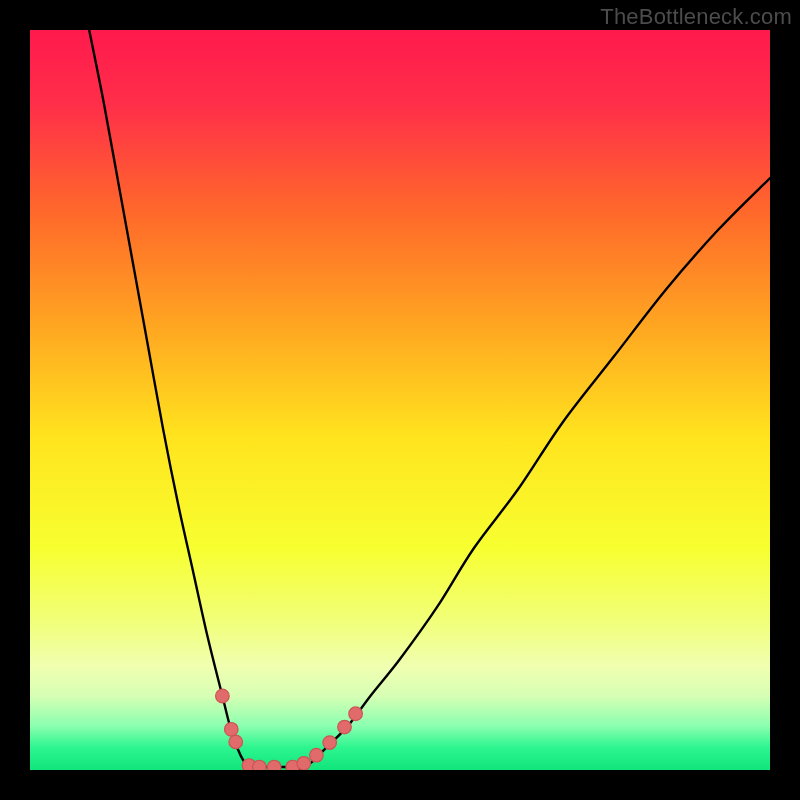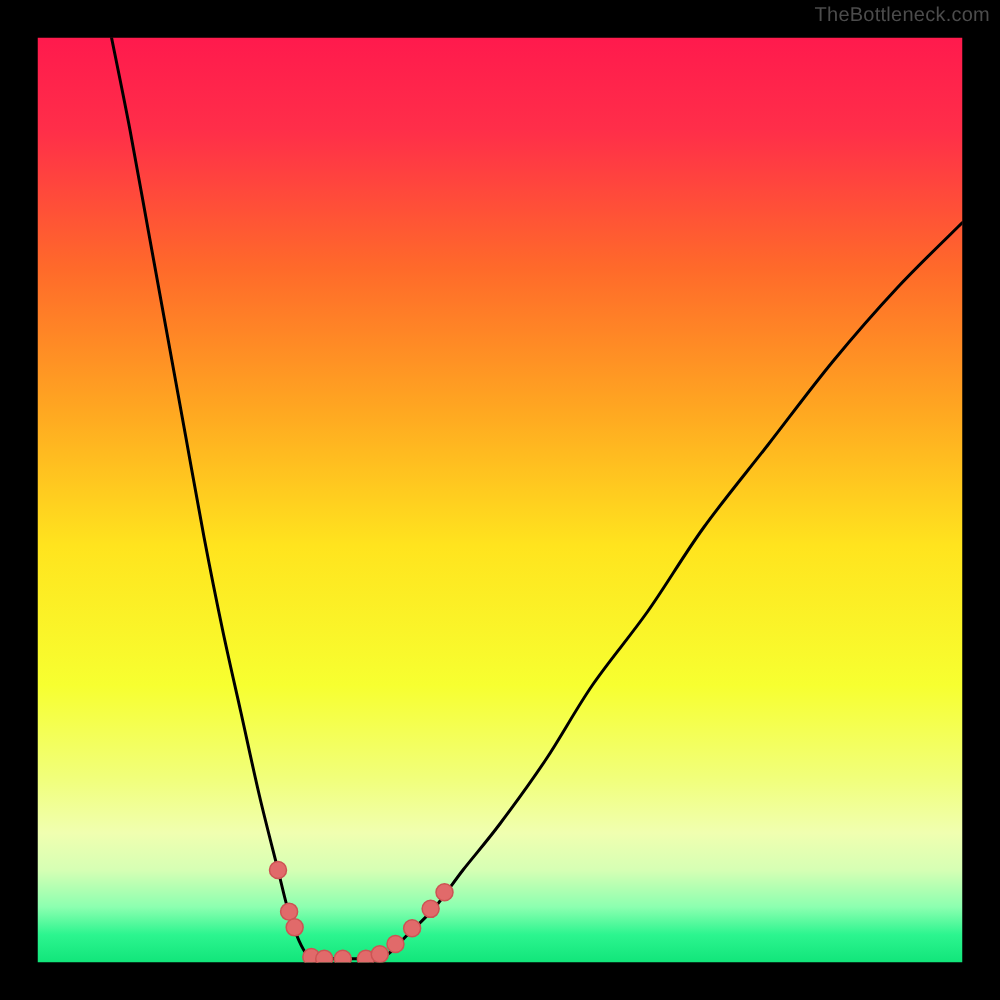--- a/index.html
+++ b/index.html
@@ -24,21 +24,21 @@
     top: 30px;
     left: 30px;
     width: 740px;
     height: 740px;
   }
   .watermark {
     position: absolute;
     top: 4px;
     right: 8px;
     color: #4c4c4c;
-    font-size: 16px;
+    font-size: 22px;
     font-weight: 500;
     letter-spacing: 0.2px;
     user-select: none;
   }
 </style>
 </head>
 <body>
 
 <div class="frame">
   <div class="watermark">TheBottleneck.com</div>

